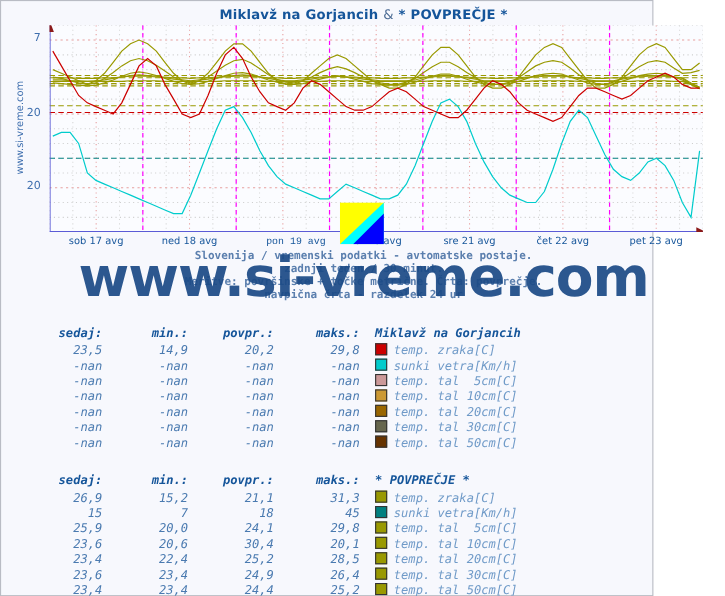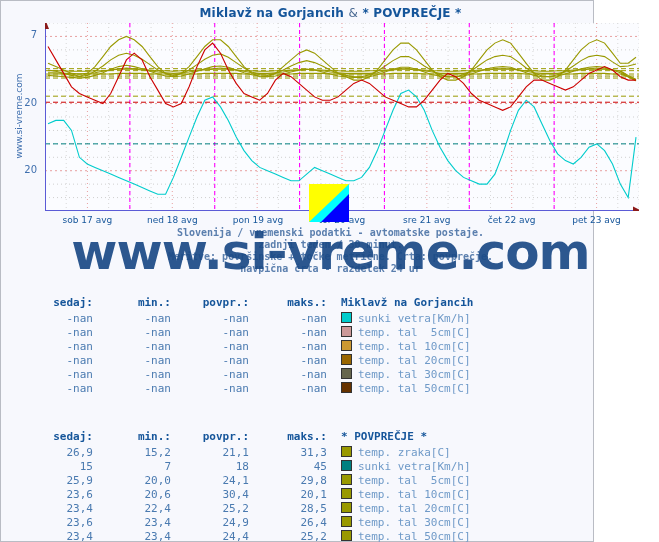--- a/index.html
+++ b/index.html
@@ -38,21 +38,21 @@
              font-family:"DejaVu Sans",sans-serif;font-size:50px;font-weight:bold;
              color:#1b4a86;letter-spacing:-1px;opacity:.92;pointer-events:none;}
 
   
   .caption{position:absolute;left:0;top:226px;width:659px;text-align:center;
            font-family:"DejaVu Sans Mono",monospace;font-size:10px;
            color:#5b7fae;line-height:12px;font-weight:bold;}
 
   
   .tbl{position:absolute;left:0;width:659px;
-       font-family:"DejaVu Sans Mono",monospace;font-size:11px;color:#4a7ab0;}
+       font-family:"DejaVu Sans Mono",monospace;font-size:11px;color:#4a7ab0;font-style:italic;}
   .tbl table{border-collapse:collapse;margin-left:14px;}
   .tbl th{font-weight:bold;color:#15559a;text-align:right;padding:1px 0 3px 0;}
   .tbl td{text-align:right;padding:0;height:14px;line-height:14px;
           white-space:pre;}
   .c-sedaj{width:78px;}
   .c-min{width:78px;}
   .c-povpr{width:78px;}
   .c-maks{width:78px;}
   .c-series{text-align:left !important;padding-left:14px !important;}
   .hdr-series{text-align:left !important;padding-left:14px !important;}
@@ -147,21 +147,21 @@
         <polyline points="3.0,23.5 10.8,36.9 18.7,50.4 26.5,63.8 34.4,70.5 42.2,73.9 50.0,77.2 57.9,80.6 65.7,70.5 73.6,53.7 81.4,36.9 89.2,30.2 97.1,36.9 104.9,53.7 112.8,67.1 120.6,80.6 128.4,83.9 136.3,80.6 144.1,63.8 152.0,43.6 159.8,26.9 167.6,20.1 175.5,30.2 183.3,47.0 191.2,60.4 199.0,70.5 206.8,73.9 214.7,77.2 222.5,70.5 230.4,57.1 238.2,50.4 246.0,53.7 253.9,60.4 261.7,67.1 269.6,73.9 277.4,77.2 285.2,77.2 293.1,73.9 300.9,67.1 308.8,60.4 316.6,57.1 324.4,60.4 332.3,67.1 340.1,73.9 348.0,77.2 355.8,80.6 363.6,83.9 371.5,83.9 379.3,77.2 387.2,67.1 395.0,57.1 402.8,50.4 410.7,53.7 418.5,60.4 426.4,70.5 434.2,77.2 442.0,80.6 449.9,83.9 457.7,87.3 465.6,83.9 473.4,73.9 481.2,63.8 489.1,57.1 496.9,57.1 504.8,60.4 512.6,63.8 520.4,67.1 528.3,63.8 536.1,57.1 544.0,50.4 551.8,47.0 559.6,43.6 567.5,47.0 575.3,53.7 583.2,57.1 591.0,57.1" fill="none" stroke="#cc0000" stroke-width="1.1"></polyline>
         <line x1="0.5" y1="0" x2="0.5" y2="188" stroke="#5b5bd6" stroke-width="1"></line>
         <line x1="0" y1="187.5" x2="594" y2="187.5" stroke="#5b5bd6" stroke-width="1"></line>
         <polygon points="0.5,-3 -3,6 4,6" fill="#8b1a1a"></polygon>
         <polygon points="596,187.5 588,183.5 588,191.5" fill="#8b1a1a"></polygon>
       </svg>
   </div>
 
   <div class="xlab" id="xl0" style="left: 46.4286px;">sob 17 avg</div>
   <div class="xlab" id="xl1" style="left: 131.286px;">ned 18 avg</div>
-  <div class="xlab" id="xl2" style="left: 217px;">pon 19 avg</div>
+  <div class="xlab" id="xl2" style="left: 228px; font-family: Liberation Mono, monospace;">pon 19 avg</div>
   <div class="xlab" id="xl3" style="left: 301px;">tor 20 avg</div>
   <div class="xlab" id="xl4" style="left: 385.857px; text-align: center;">sre 21 avg</div>
   <div class="xlab" id="xl5" style="left: 470.714px;">čet 22 avg</div>
   <div class="xlab" id="xl6" style="left: 555.571px;">pet 23 avg</div>
 
   <svg class="logo" viewBox="0 0 40 38">
     <rect x="0" y="0" width="40" height="38" fill="#ffff00"></rect>
     <polygon points="40,0 40,38 0,38" fill="#00ffff"></polygon>
     <polygon points="40,10 40,38 12,38" fill="#0000ff"></polygon>
   </svg>
@@ -181,20 +181,27 @@
         <tr>
           <th class="c-sedaj">sedaj:</th>
           <th class="c-min">min.:</th>
           <th class="c-povpr">povpr.:</th>
           <th class="c-maks">maks.:</th>
           <th class="hdr-series">Miklavž na Gorjancih</th>
         </tr>
       </thead>
       <tbody id="station-body">
           <tr>
+            <td class="c-sedaj">23,5</td>
+            <td class="c-min">14,9</td>
+            <td class="c-povpr">20,2</td>
+            <td class="c-maks">29,8</td>
+            <td class="c-series"><span class="sw" style="background: rgb(204, 0, 0);"></span><span class="sname">temp. zraka[C]</span></td>
+          </tr>
+          <tr>
             <td class="c-sedaj">-nan</td>
             <td class="c-min">-nan</td>
             <td class="c-povpr">-nan</td>
             <td class="c-maks">-nan</td>
             <td class="c-series"><span class="sw" style="background: rgb(0, 204, 204);"></span><span class="sname">sunki vetra[Km/h]</span></td>
           </tr>
           <tr>
             <td class="c-sedaj">-nan</td>
             <td class="c-min">-nan</td>
             <td class="c-povpr">-nan</td>

